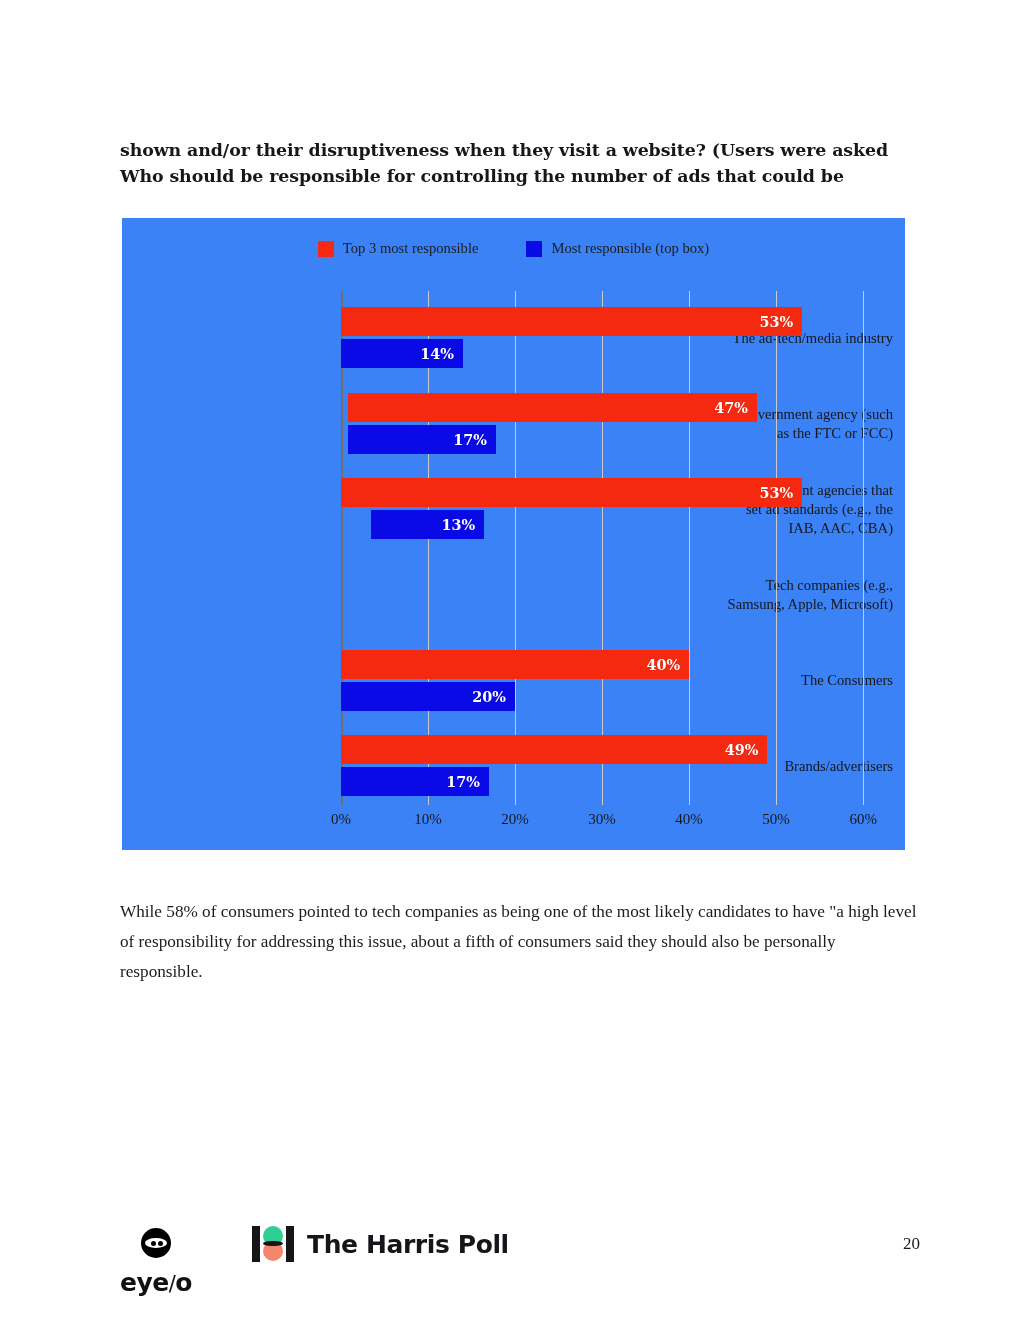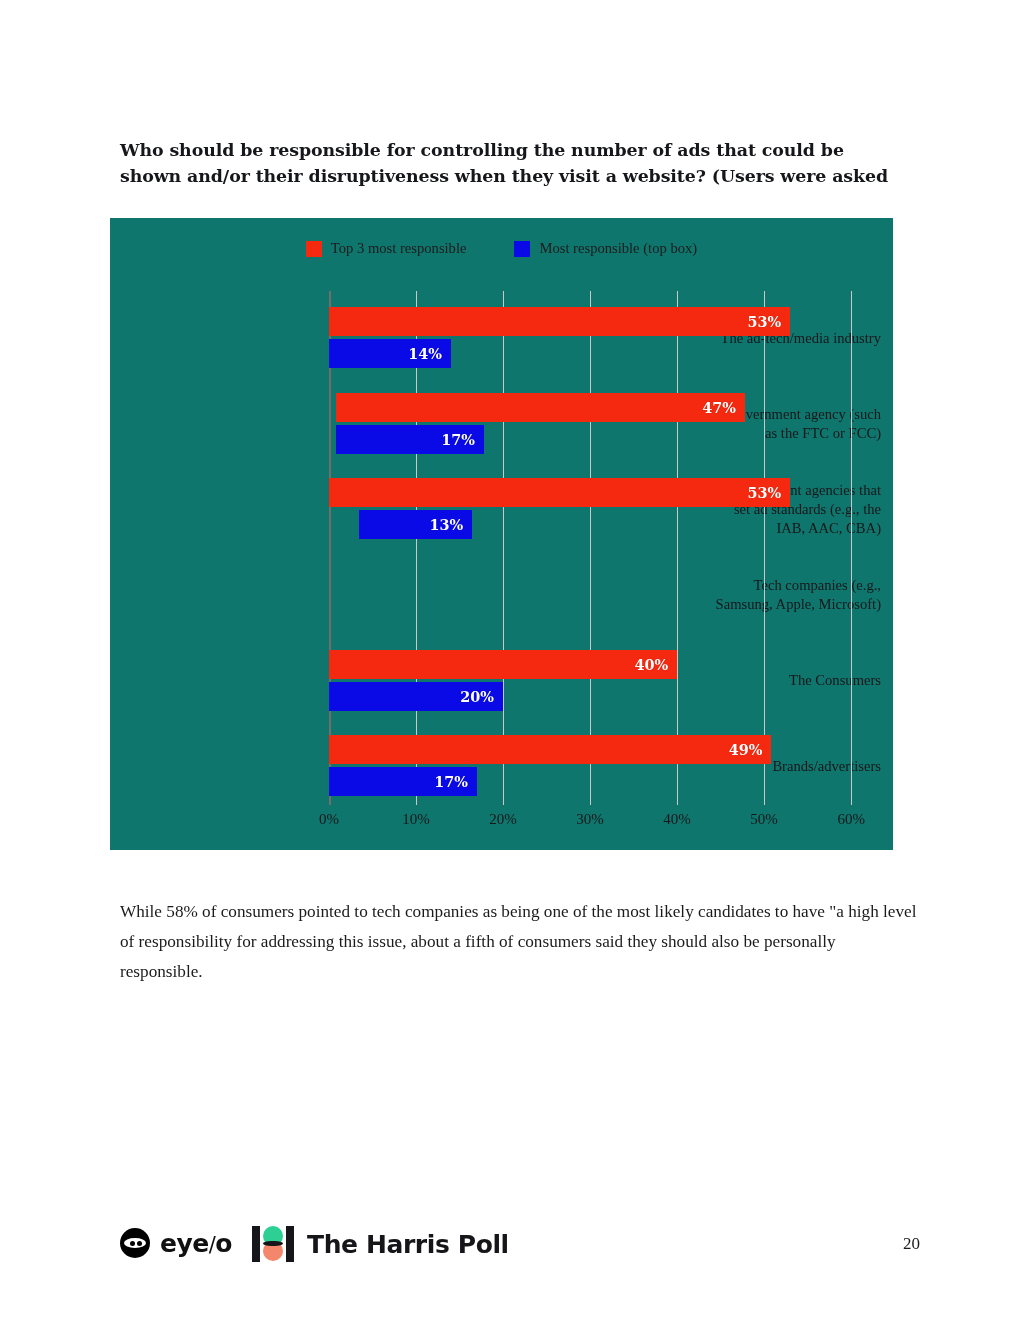--- a/index.html
+++ b/index.html
@@ -26,25 +26,25 @@
     font-weight: 700;
     font-size: 17.4px;
     line-height: 25.5px;
     letter-spacing: -0.1px;
     color: #16171a;
   }
 
   
   .chart-panel {
     position: absolute;
-    left: 110px;
+    left: 122px;
     top: 218px;
     width: 783px;
     height: 632px;
-    background: #0f766e;
+    background: #3b82f6;
   }
 
   
   .legend {
     position: absolute;
     left: 0;
     top: 22px;
     width: 783px;
     display: flex;
     justify-content: center;
@@ -138,21 +138,21 @@
     font-size: 17.2px;
     line-height: 30px;
     color: #1b1b1d;
   }
 
   
   .footer { position: absolute; left: 0; top: 1218px; width: 1020px; height: 70px; }
   .logo-eyeo {
     position: absolute;
     left: 120px; top: 10px;
-    display: flex; align-items: center; gap: 10px;
+    display: flex; align-items: center; gap: 10px; flex-direction: column;
   }
   .eyeo-mark {
     width: 30px; height: 30px; border-radius: 50%;
     background: #000000;
     position: relative;
   }
   .eyeo-mark::before {
     content: "";
     position: absolute; left: 4px; top: 10px;
     width: 22px; height: 10px;
@@ -215,22 +215,22 @@
     right: 100px; top: 16px;
     font-family: "Liberation Serif", "DejaVu Serif", serif;
     font-size: 17px;
     color: #1b1b1d;
   }
 </style>
 </head>
 <body>
 
 <div class="title-block">
+  <div>shown and/or their disruptiveness when they visit a website? (Users were asked</div>
   <div>Who should be responsible for controlling the number of ads that could be</div>
-  <div>shown and/or their disruptiveness when they visit a website? (Users were asked</div>
 </div>
 
 <div class="chart-panel">
 
   <div class="legend">
     <div class="legend-item">
       <span class="legend-swatch" id="sw0" style="background: rgb(244, 41, 15);"></span>
       <span>Top 3 most responsible</span>
     </div>
     <div class="legend-item">
@@ -298,21 +298,21 @@
       </div>
       <div class="group" style="top: 358.667px; height: 62px;">
         <div class="bar top3" style="width: 348.092px; background: rgb(244, 41, 15);">
           <span class="bar-label">40%</span>
         </div>
         <div class="bar topbox" style="width: 174.046px; background: rgb(10, 10, 230);">
           <span class="bar-label">20%</span>
         </div>
       </div>
       <div class="group" style="top: 444.333px; height: 62px;">
-        <div class="bar top3" style="width: 426.412px; background: rgb(244, 41, 15); padding-left: 16px;">
+        <div class="bar top3" style="width: 426.412px; background: rgb(244, 41, 15);">
           <span class="bar-label">49%</span>
         </div>
         <div class="bar topbox" style="width: 147.939px; background: rgb(10, 10, 230);">
           <span class="bar-label">17%</span>
         </div>
       </div>
       <div class="xtick" style="left: 0px;">0%</div>
       <div class="xtick" style="left: 87.0229px;">10%</div>
       <div class="xtick" style="left: 174.046px;">20%</div>
       <div class="xtick" style="left: 261.069px;">30%</div>

